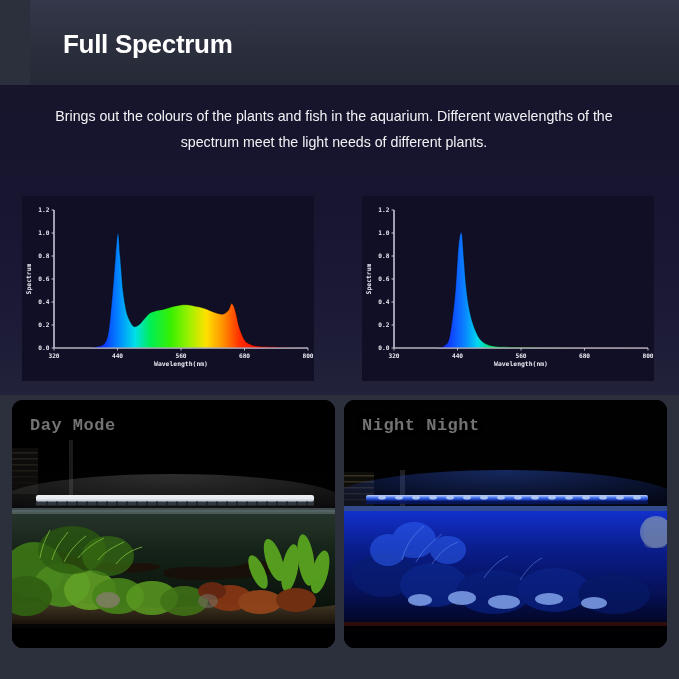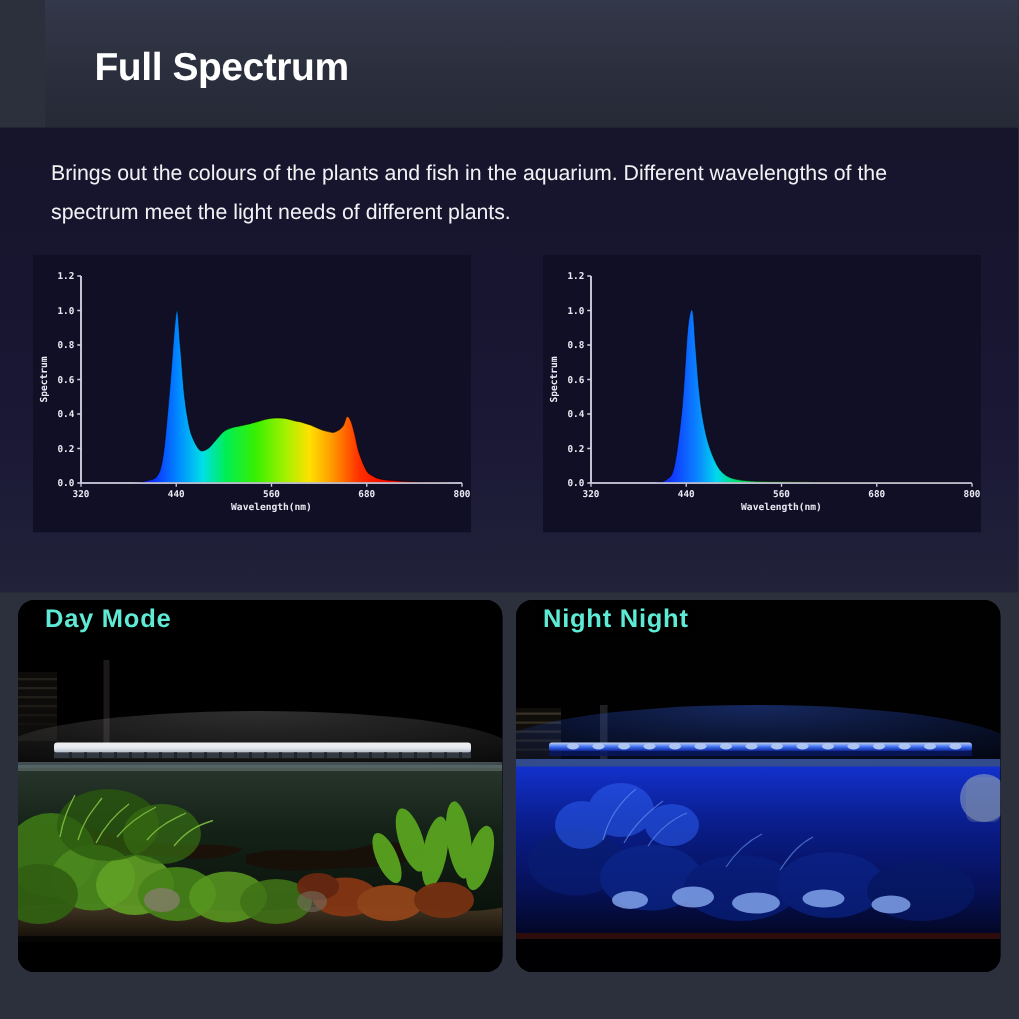--- a/index.html
+++ b/index.html
@@ -25,41 +25,42 @@
 
   
   .body-area{
     position:absolute;left:0;top:85px;width:679px;height:310px;
     background:linear-gradient(180deg,#17152c 0%,#171530 40%,#1b1936 70%,#22223a 100%);
   }
   .intro{
     position:absolute;left:34px;top:103px;width:600px;
     color:#f2f2f5;font-size:14.2px;line-height:26px;
     font-family:"Liberation Sans", sans-serif;
+    text-align:center;
   }
 
   
-  .chart{position:absolute;top:170px;width:292px;height:185px;}
+  .chart{position:absolute;top:196px;width:292px;height:185px;}
   .chart.left{left:22px;}
   .chart.right{left:362px;}
   .chart svg{display:block;width:292px;height:185px;}
   .tick-label{font-family:"DejaVu Sans Mono", monospace;font-size:6.2px;fill:#e9e9f2;font-weight:bold;}
   .axis-title{font-family:"DejaVu Sans Mono", monospace;font-size:6.4px;fill:#e9e9f2;font-weight:bold;}
 
   
   .photo-panel{
     position:absolute;top:400px;width:323px;height:248px;
     border-radius:11px;overflow:hidden;background:#000;
   }
   .photo-panel.left{left:12px;}
   .photo-panel.right{left:344px;}
   .panel-label{
-    position:absolute;left:18px;top:3px;z-index:9;
-    font-family:Liberation Sans, sans-serif;
-    font-size:17px;font-weight:bold;color:#5eead4;
+    position:absolute;left:18px;top:16px;z-index:9;
+    font-family:Liberation Mono, monospace;
+    font-size:17px;font-weight:bold;color:#737373;
     letter-spacing:0.5px;
     text-shadow:0 0 5px rgba(0,0,0,.9);
   }
   .scene{position:absolute;inset:0;}
   .scene svg{display:block;width:323px;height:248px;}
 
   .bottom-strip{
     position:absolute;left:0;top:648px;width:679px;height:31px;
     background:#2c303c;
   }

